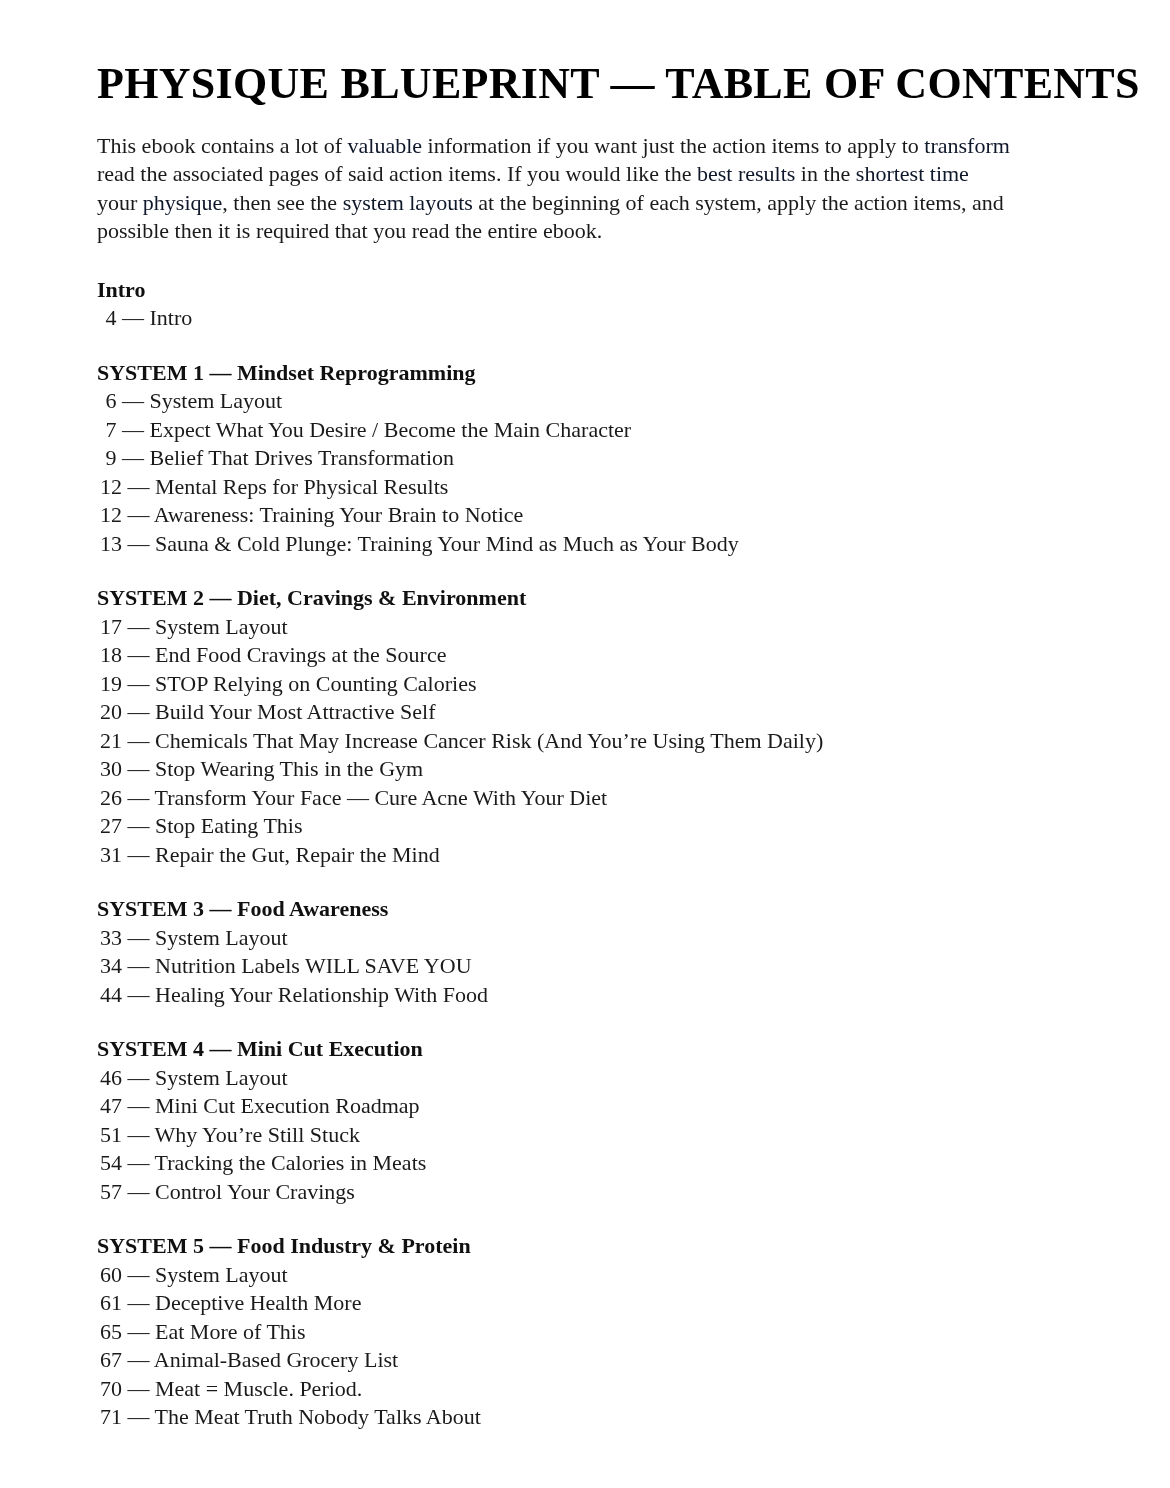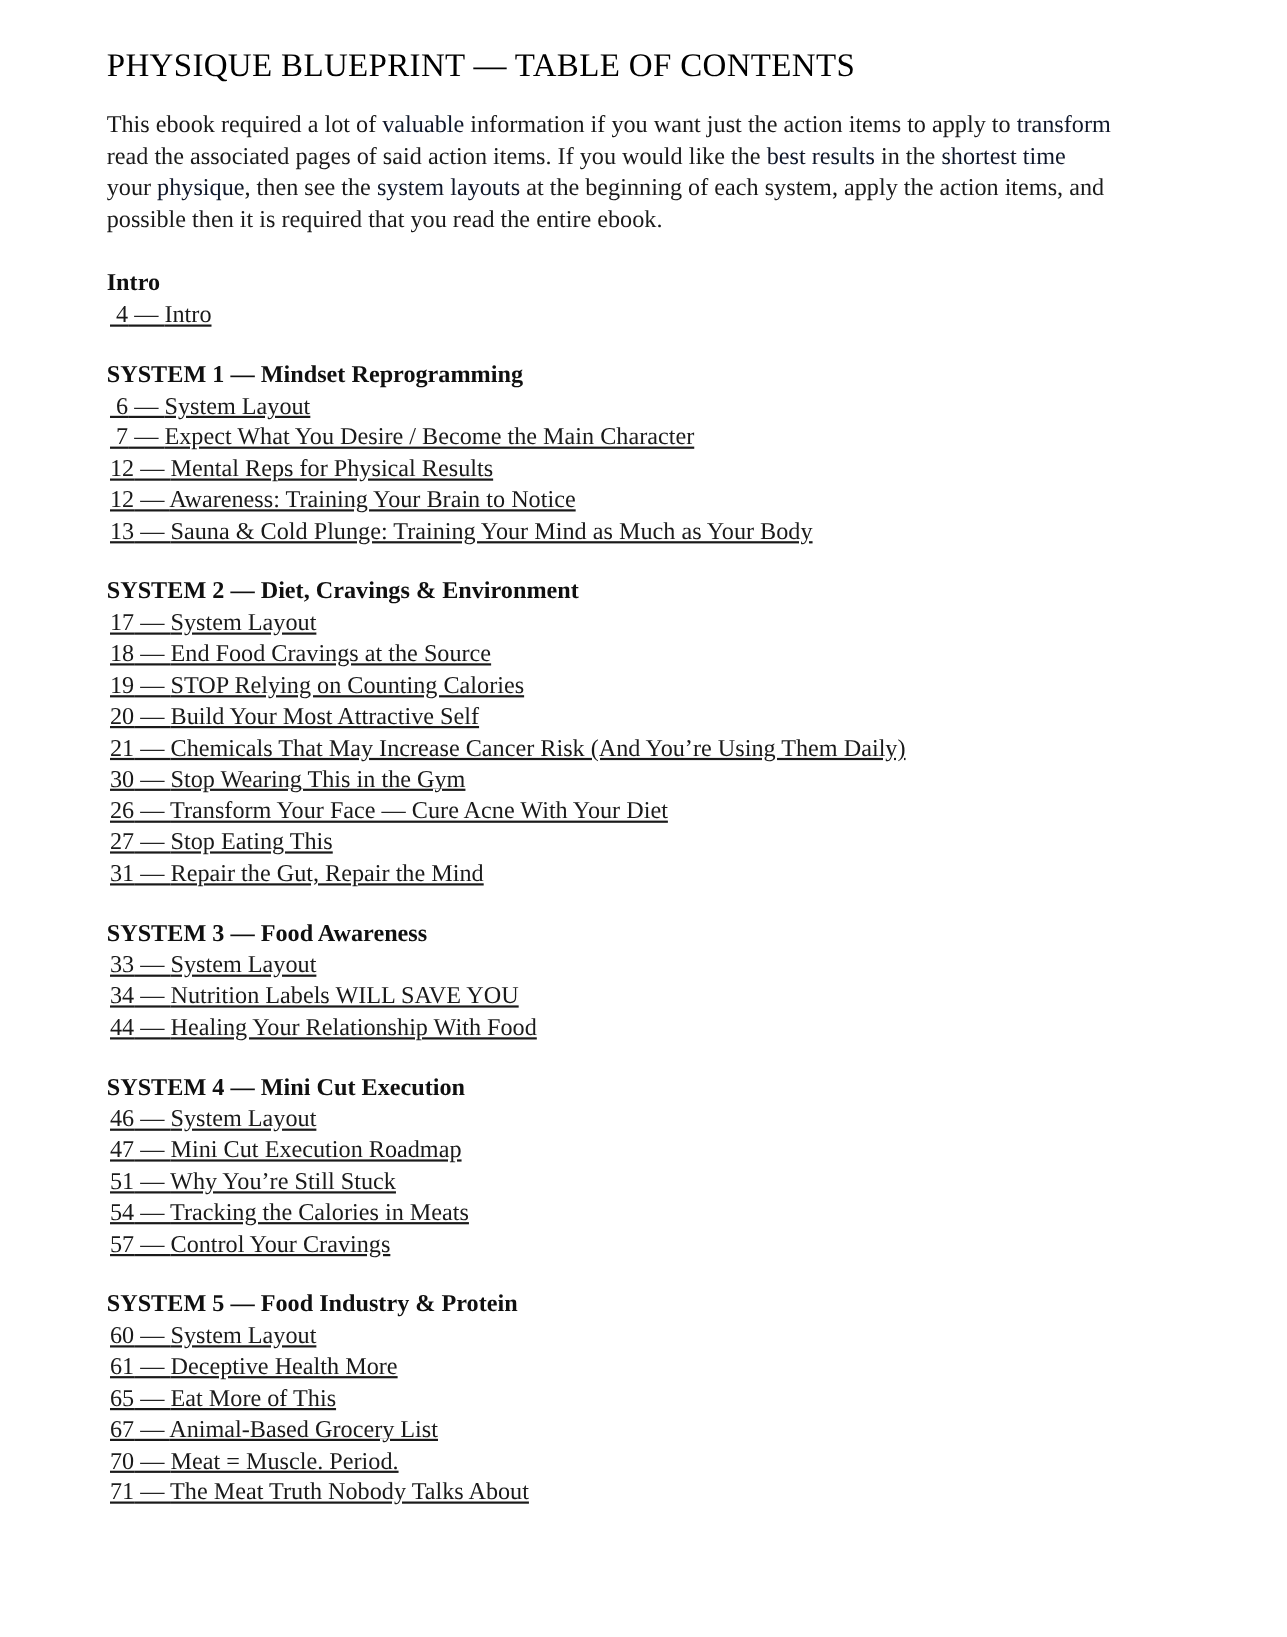--- a/index.html
+++ b/index.html
@@ -16,24 +16,24 @@
   }
   .page {
     box-sizing: border-box;
     width: 1170px;
     height: 1488px;
     padding: 42px 40px 0 97px;
     background: #ffffff;
     overflow: hidden;
   }
   .doc-title {
-    margin: 0 0 22px 0;
-    font-size: 30px;
+    margin: 16px 0 22px 0;
+    font-size: 44px;
     line-height: 1.18;
-    font-weight: normal;
+    font-weight: bold;
     color: #000000;
     letter-spacing: 0.3px;
     white-space: nowrap;
   }
   .intro {
     margin: 0;
     font-size: 22px;
     line-height: 28.5px;
   }
   .para-line {
@@ -58,49 +58,49 @@
     line-height: 28.5px;
     font-weight: bold;
     color: #101010;
   }
   .toc-item {
     font-size: 22px;
     line-height: 28.5px;
     white-space: pre;
     padding-left: 3px;
     color: #1a1a1a;
-    text-decoration: underline;
   }
   .toc-item .pg {
     color: #1a1a1a;
   }
 </style>
 </head>
 <body>
 
 <div class="page">
 
   <h1 class="doc-title">PHYSIQUE BLUEPRINT — TABLE OF CONTENTS</h1>
 
   <p class="intro">
-      <span class="para-line"><span>This ebook required a lot of </span><b>valuable</b><span> information if you want just the action items to apply to </span><b>transform</b></span>
+      <span class="para-line"><span>This ebook contains a lot of </span><b>valuable</b><span> information if you want just the action items to apply to </span><b>transform</b></span>
       <span class="para-line"><span>read the associated pages of said action items. If you would like the </span><b>best results</b><span> in the </span><b>shortest time</b></span>
       <span class="para-line"><span>your </span><b>physique</b><span>, then see the </span><b>system layouts</b><span> at the beginning of each system, apply the action items, and</span></span>
       <span class="para-line"><span>possible then it is required that you read the entire ebook.</span></span>
     </p>
 
   <div class="toc-sections">
       <section class="toc-section">
         <h2 class="sec-title">Intro</h2>
         <div class="toc-item"><span class="pg"> 4</span> — <span>Intro</span></div>
       </section>
       <section class="toc-section">
         <h2 class="sec-title">SYSTEM 1 — Mindset Reprogramming</h2>
         <div class="toc-item"><span class="pg"> 6</span> — <span>System Layout</span></div>
         <div class="toc-item"><span class="pg"> 7</span> — <span>Expect What You Desire / Become the Main Character</span></div>
+        <div class="toc-item"><span class="pg"> 9</span> — <span>Belief That Drives Transformation</span></div>
         <div class="toc-item"><span class="pg">12</span> — <span>Mental Reps for Physical Results</span></div>
         <div class="toc-item"><span class="pg">12</span> — <span>Awareness: Training Your Brain to Notice</span></div>
         <div class="toc-item"><span class="pg">13</span> — <span>Sauna &amp; Cold Plunge: Training Your Mind as Much as Your Body</span></div>
       </section>
       <section class="toc-section">
         <h2 class="sec-title">SYSTEM 2 — Diet, Cravings &amp; Environment</h2>
         <div class="toc-item"><span class="pg">17</span> — <span>System Layout</span></div>
         <div class="toc-item"><span class="pg">18</span> — <span>End Food Cravings at the Source</span></div>
         <div class="toc-item"><span class="pg">19</span> — <span>STOP Relying on Counting Calories</span></div>
         <div class="toc-item"><span class="pg">20</span> — <span>Build Your Most Attractive Self</span></div>

